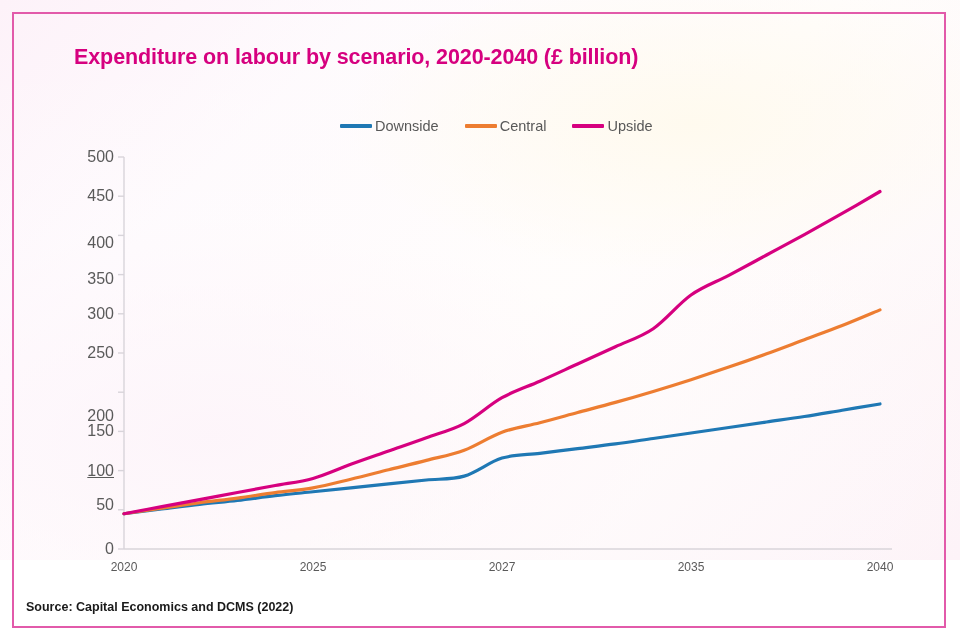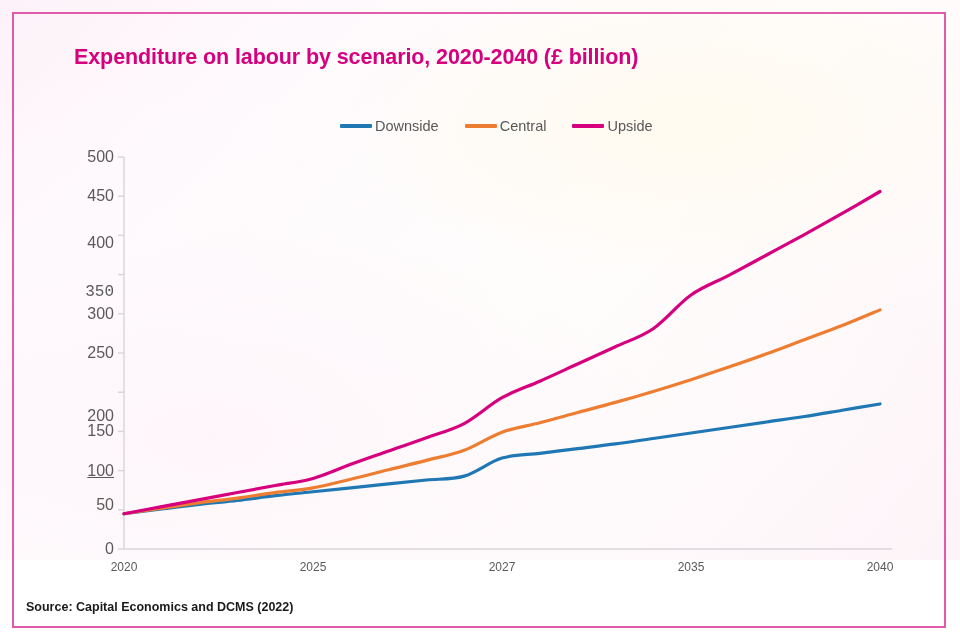--- a/index.html
+++ b/index.html
@@ -157,21 +157,21 @@
   </div>
 
   <div id="y-axis-labels">
       <div class="y-tick-label" style="top: 549px;">0</div>
       <div class="y-tick-label" style="top: 505px;">50</div>
       <div class="y-tick-label" style="top: 470.6px; text-decoration: underline;">100</div>
       <div class="y-tick-label" style="top: 431.4px;">150</div>
       <div class="y-tick-label" style="top: 392.2px; margin-top: 24px;">200</div>
       <div class="y-tick-label" style="top: 353px;">250</div>
       <div class="y-tick-label" style="top: 313.8px;">300</div>
-      <div class="y-tick-label" style="top: 292px; font-family: Liberation Mono, monospace;">350</div>
+      <div class="y-tick-label" style="top: 279px;">350</div>
       <div class="y-tick-label" style="top: 235.4px; margin-top: 8px;">400</div>
       <div class="y-tick-label" style="top: 196.2px;">450</div>
       <div class="y-tick-label" style="top: 157px;">500</div>
     </div>
 
   <div id="source-note">Source: Capital Economics and DCMS (2022)</div>
 
 <div class="x-tick-label" style="left: 124px;">2020</div>
     <div class="x-tick-label" style="left: 313px;">2025</div>
     <div class="x-tick-label" style="left: 502px;">2027</div>

